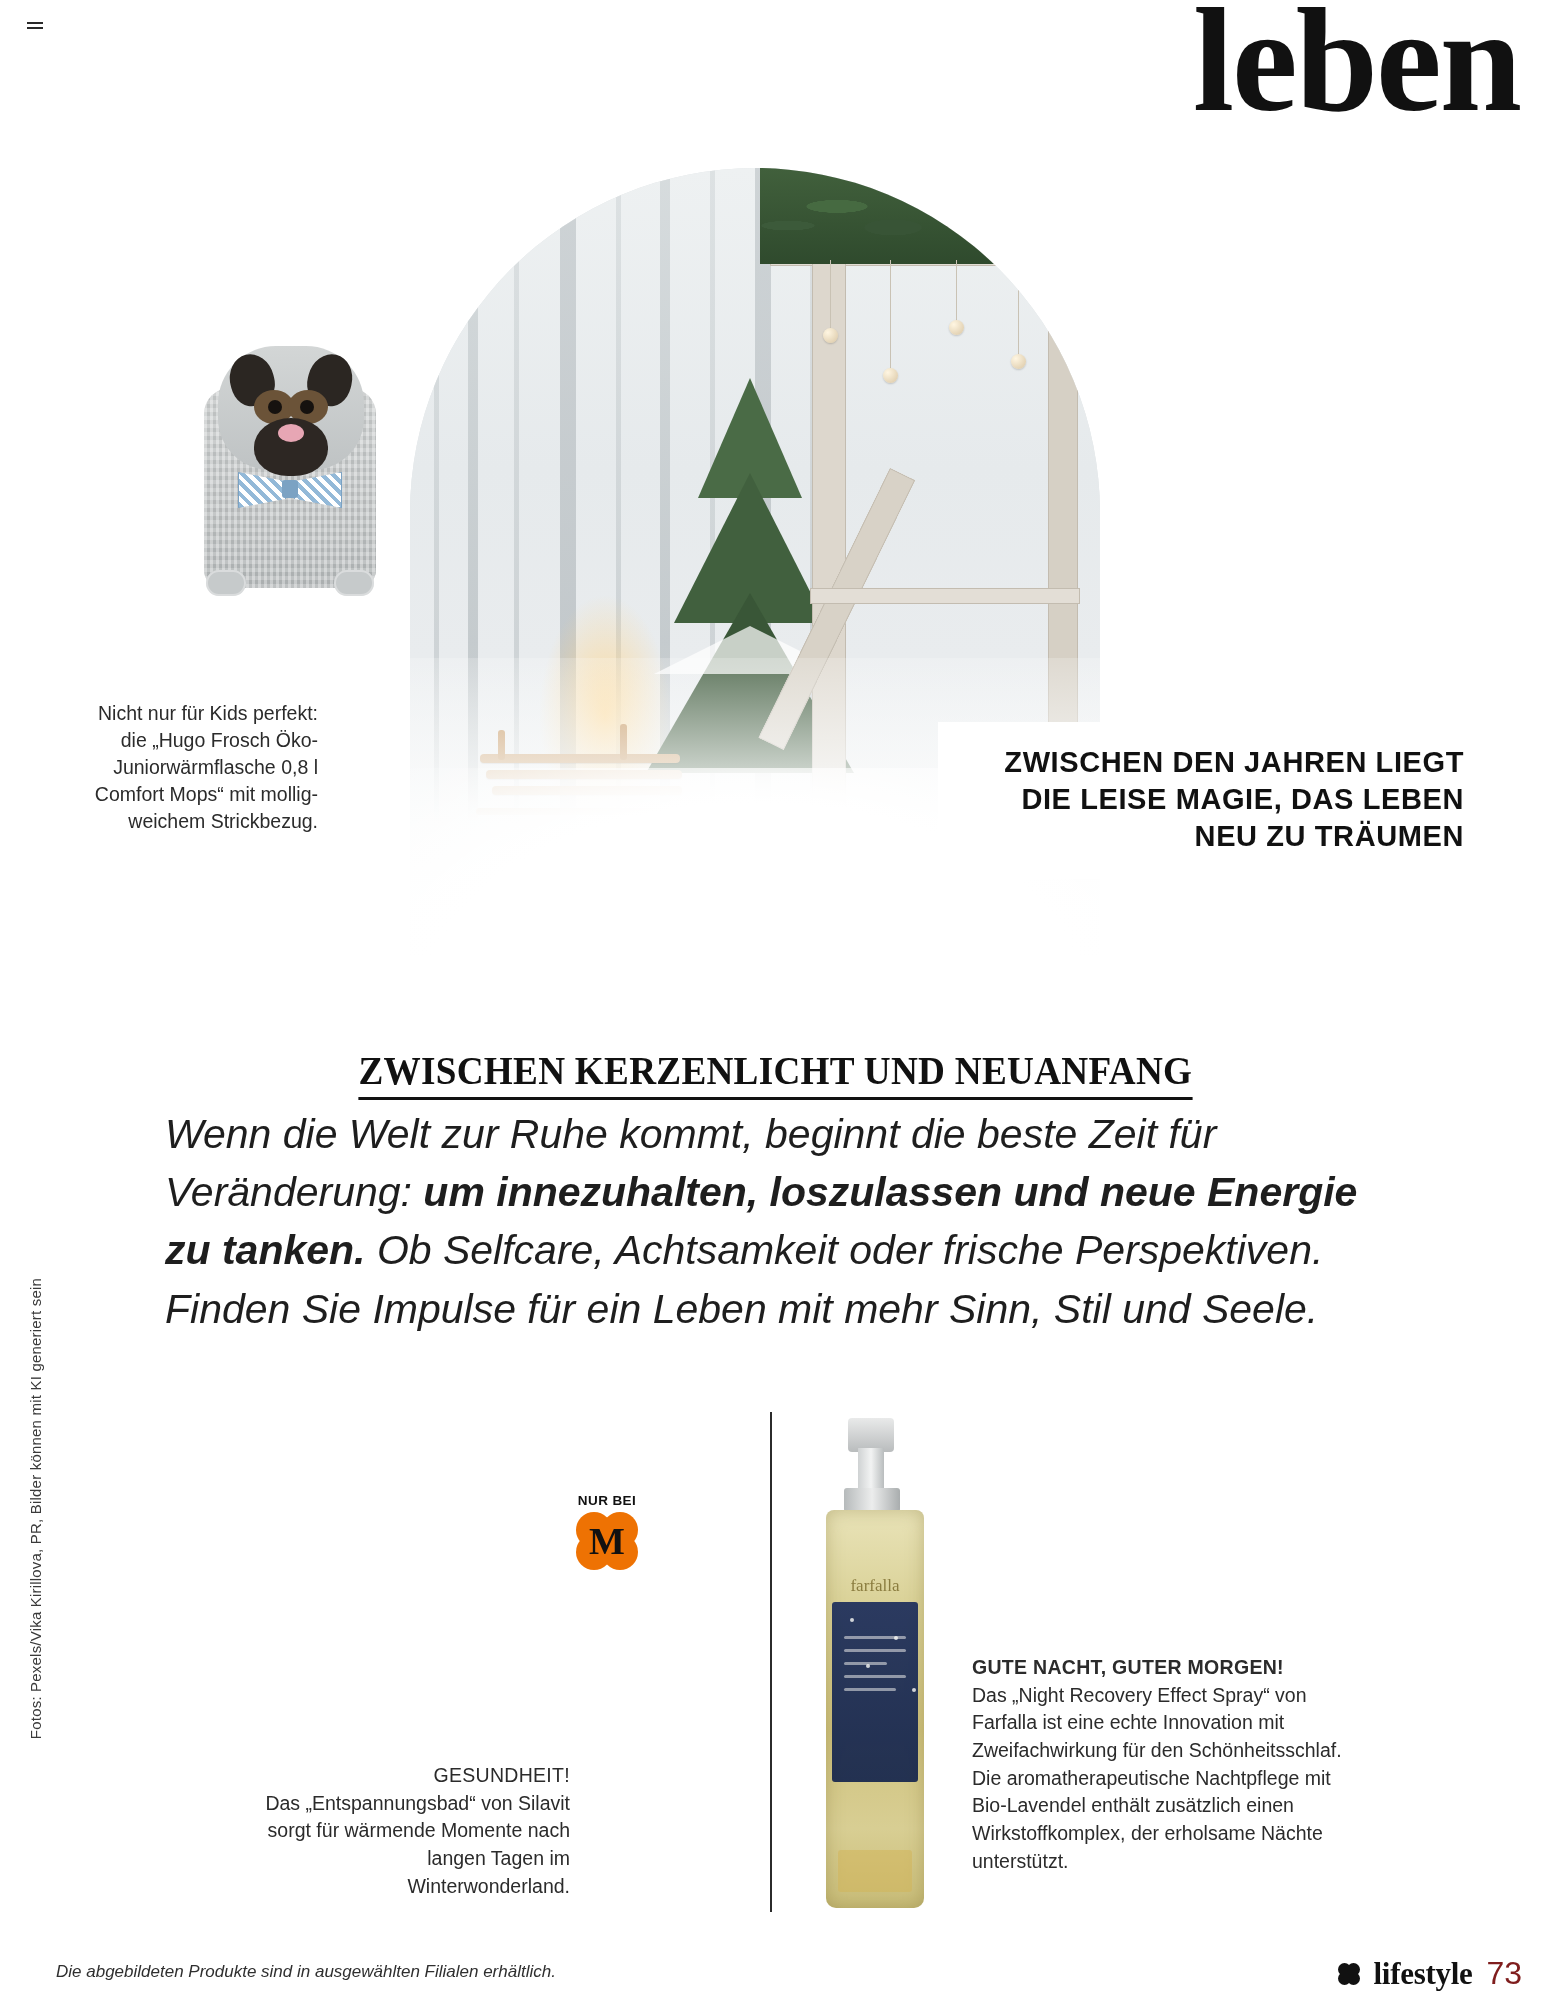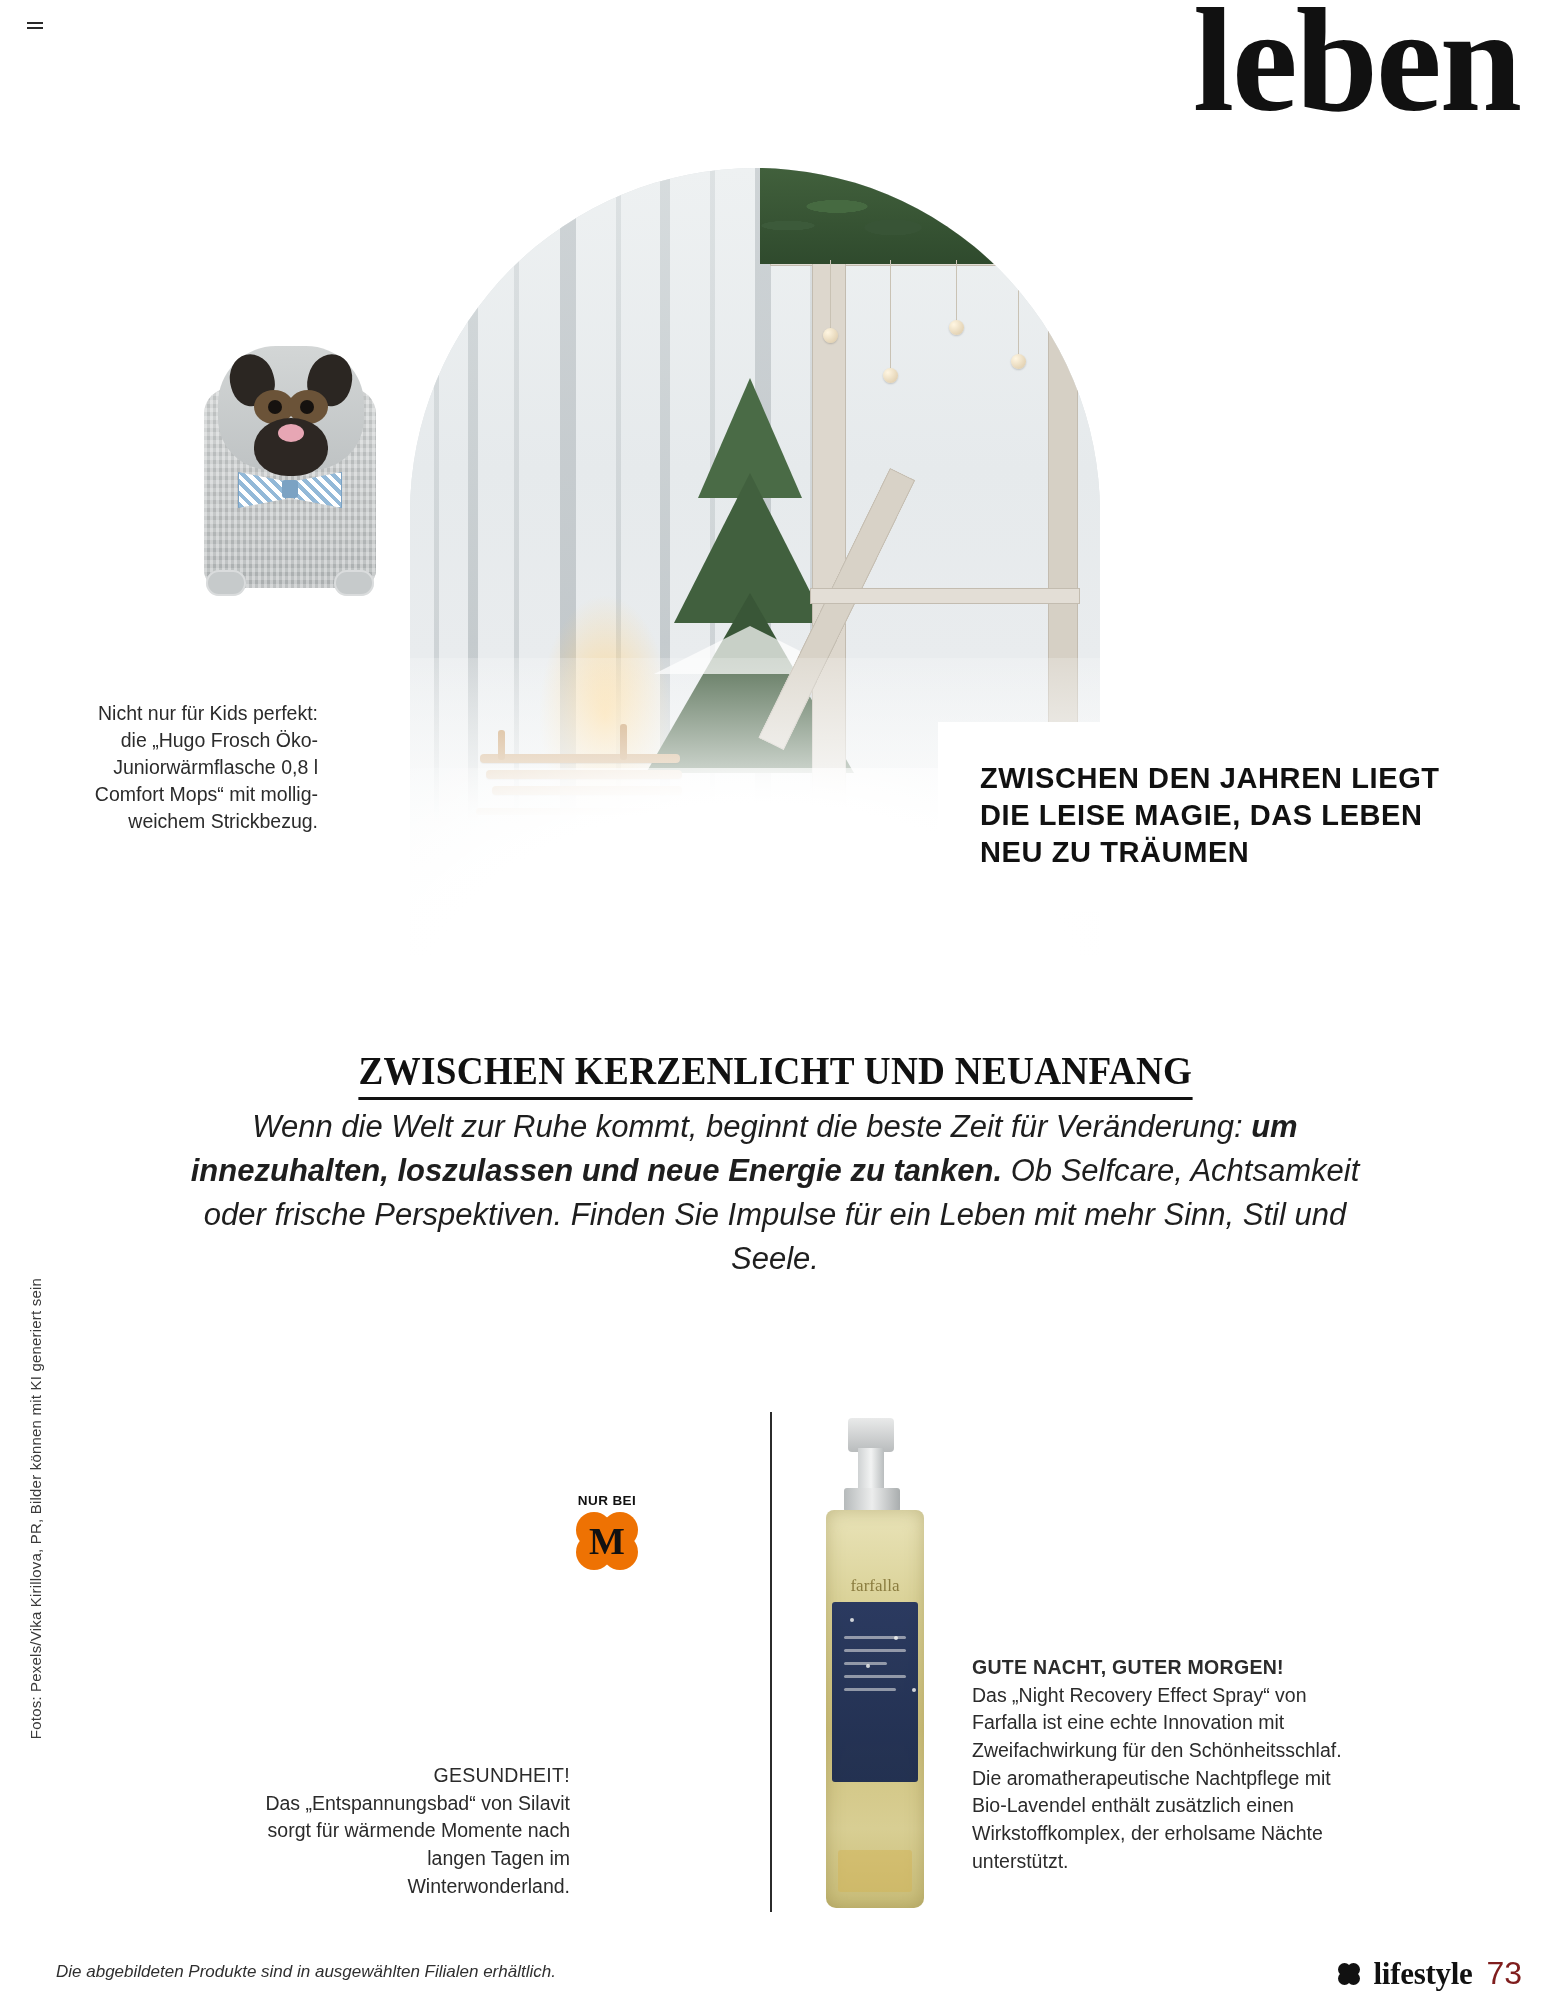--- a/index.html
+++ b/index.html
@@ -150,39 +150,39 @@
     text-align:right;font-size:19.5px;line-height:1.38;color:#2b2b2b;
   }
   .caption-left .ttl{font-weight:700;letter-spacing:.5px;}
 
   
   .quote-box{
     position:absolute;left:938px;top:722px;width:552px;
     background:#ffffff;padding:22px 26px 24px 26px;box-sizing:border-box;
   }
   .quote-box p{
-    margin:16px;text-align:left;font-weight:700;font-size:29px;line-height:1.28;
+    margin:0;text-align:right;font-weight:700;font-size:29px;line-height:1.28;
     letter-spacing:.6px;color:#111;
   }
 
   
   .sec-head{
     position:absolute;left:0;right:0;top:1047px;text-align:center;
   }
   .sec-head span{
     font-family:"Liberation Serif", serif;
     font-weight:700;font-size:40px;letter-spacing:.3px;color:#111;
     border-bottom:3px solid #111;padding-bottom:3px;
     display:inline-block;transform:scaleX(.93);transform-origin:center;
   }
 
   
   .lede{
     position:absolute;left:165px;top:1105px;width:1220px;
-    text-align:center;font-style:italic;font-size:31px;line-height:1.42;color:#1e1e1e;
+    font-style:italic;font-size:41px;line-height:1.42;color:#1e1e1e;
   }
   .lede b{font-weight:700;font-style:italic;}
 
   
   .credits{
     position:absolute;left:-245px;top:1500px;width:560px;
     transform:rotate(-90deg);transform-origin:center;
     font-size:15px;color:#3a3a3a;letter-spacing:.2px;white-space:nowrap;
     text-align:center;
   }

